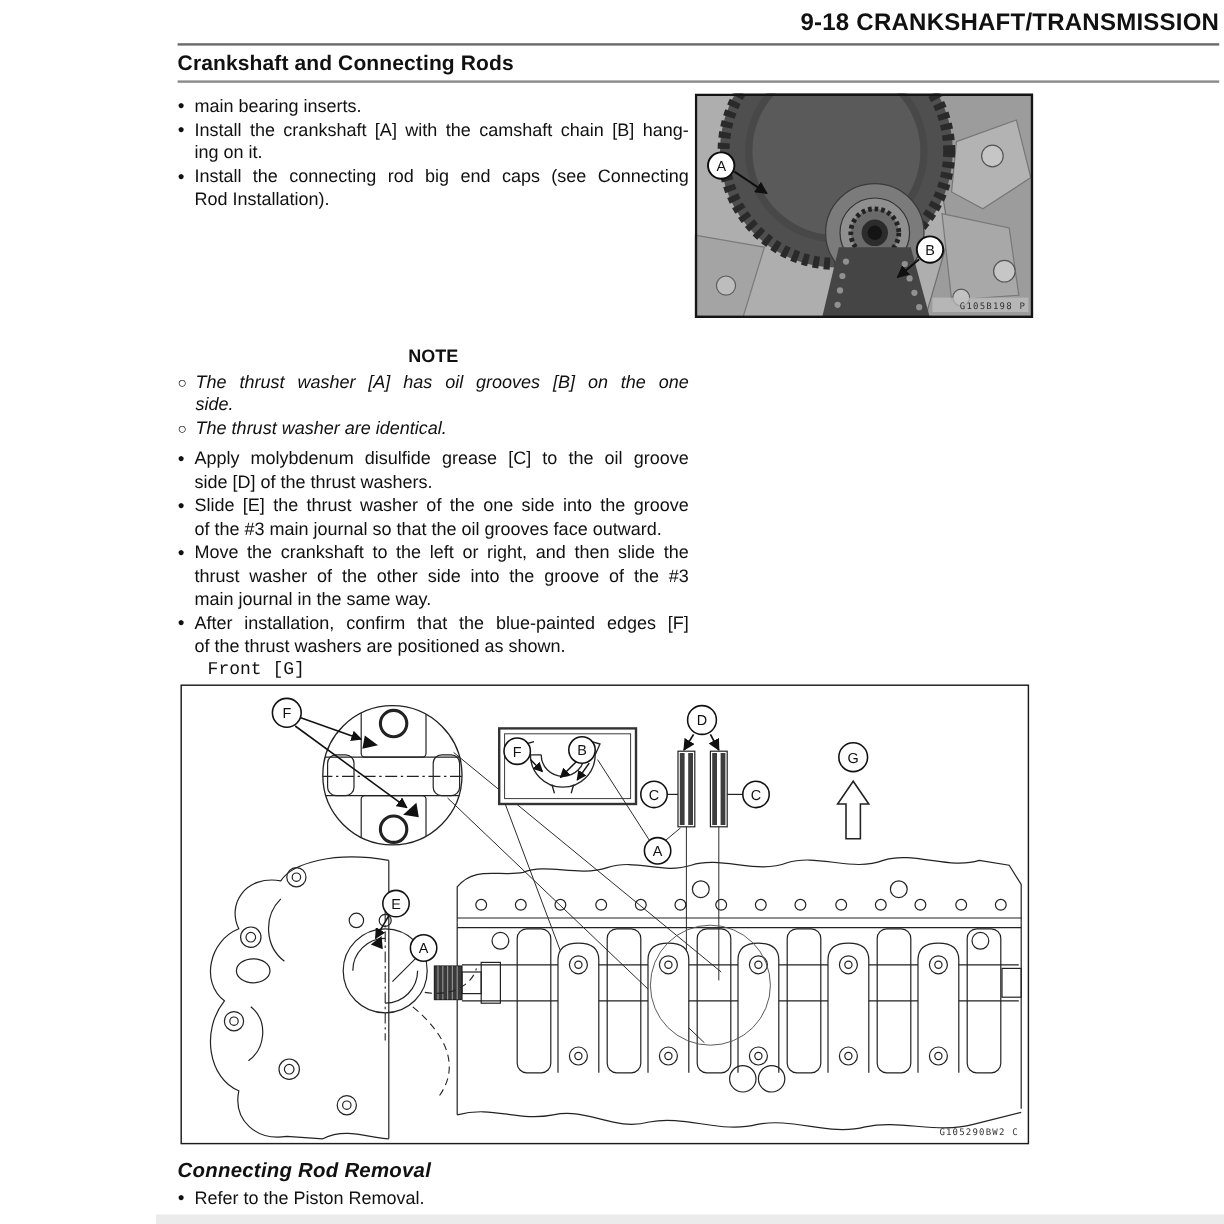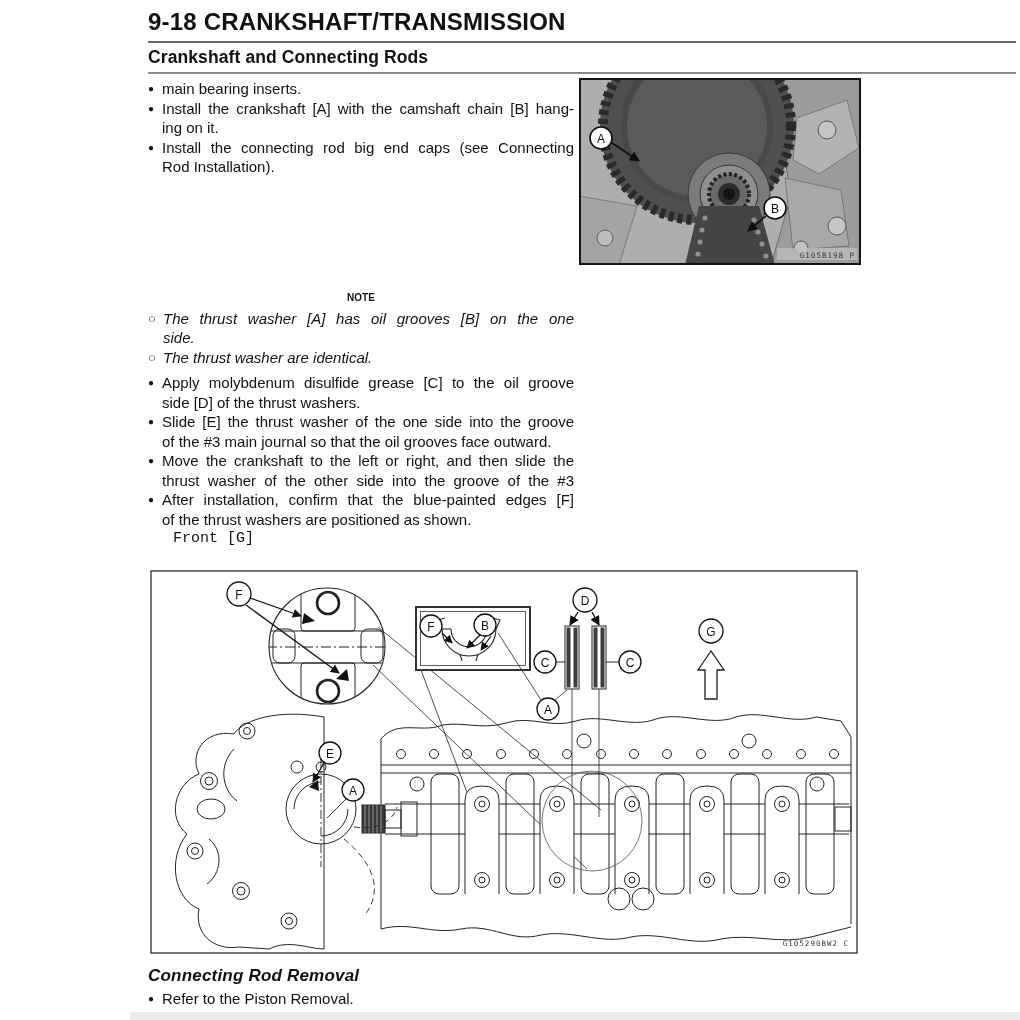--- a/index.html
+++ b/index.html
@@ -3,31 +3,31 @@
 <meta charset="utf-8">
 <style>
   html,body{margin:0;padding:0;}
   body{
     width:1020px;height:1020px;background:#ffffff;position:relative;
     font-family:"Liberation Sans", sans-serif;color:#111;
     -webkit-font-smoothing:antialiased;
   }
   .abs{position:absolute;}
   
-  .h-title{font-size:24px;font-weight:bold;letter-spacing:0.2px;}
+  .h-title{font-size:20px;font-weight:bold;letter-spacing:0.2px;text-align:right;}
   .h-rule{height:2px;background:#6a6a6a;}
   .h-sub{font-size:17.5px;font-weight:bold;letter-spacing:0.1px;}
   
   .col{width:426px;font-size:15px;line-height:19.5px;}
   .jl{text-align:justify;text-align-last:justify;}
   .jl.last{text-align-last:left;}
   .bullet-item{display:flex;}
   .bmark{flex:0 0 14px;width:14px;font-size:10px;line-height:19.5px;}
   .btext{flex:1;}
-  .note-title{font-weight:bold;text-align:center;font-size:10px;margin-bottom:1px;}
+  .note-title{font-weight:bold;text-align:center;font-size:15px;margin-bottom:1px;}
   .note-item{display:flex;font-style:italic;}
   .nmark{flex:0 0 15px;width:15px;font-size:13px;line-height:19.5px;font-style:normal;}
   .front-line{margin-left:25px;font-family:Liberation Mono, monospace;}
   .f-head{font-size:17px;font-weight:bold;font-style:italic;letter-spacing:0.2px;}
   svg text{font-family:"Liberation Sans", sans-serif;}
   .callout{font-size:12px;fill:#111;}
   .codetxt{font-size:7.5px;fill:#333;letter-spacing:1px;font-family:"DejaVu Sans Mono", monospace;}
   .bottom-strip{background:#ebebeb;}
 </style>
 </head>
@@ -156,20 +156,21 @@
     <div class="btext">
       <div class="jl">Slide [E] the thrust washer of the one side into the groove</div>
       <div class="jl last">of the #3 main journal so that the oil grooves face outward.</div>
     </div>
   </div>
   <div class="bullet-item">
     <span class="bmark">●</span>
     <div class="btext">
       <div class="jl">Move the crankshaft to the left or right, and then slide the</div>
       <div class="jl">thrust washer of the other side into the groove of the #3</div>
+      <div class="jl last">main journal in the same way.</div>
     </div>
   </div>
   <div class="bullet-item">
     <span class="bmark">●</span>
     <div class="btext">
       <div class="jl">After installation, confirm that the blue-painted edges [F]</div>
       <div class="jl last">of the thrust washers are positioned as shown.</div>
     </div>
   </div>
   <div class="front-line">Front [G]</div>

